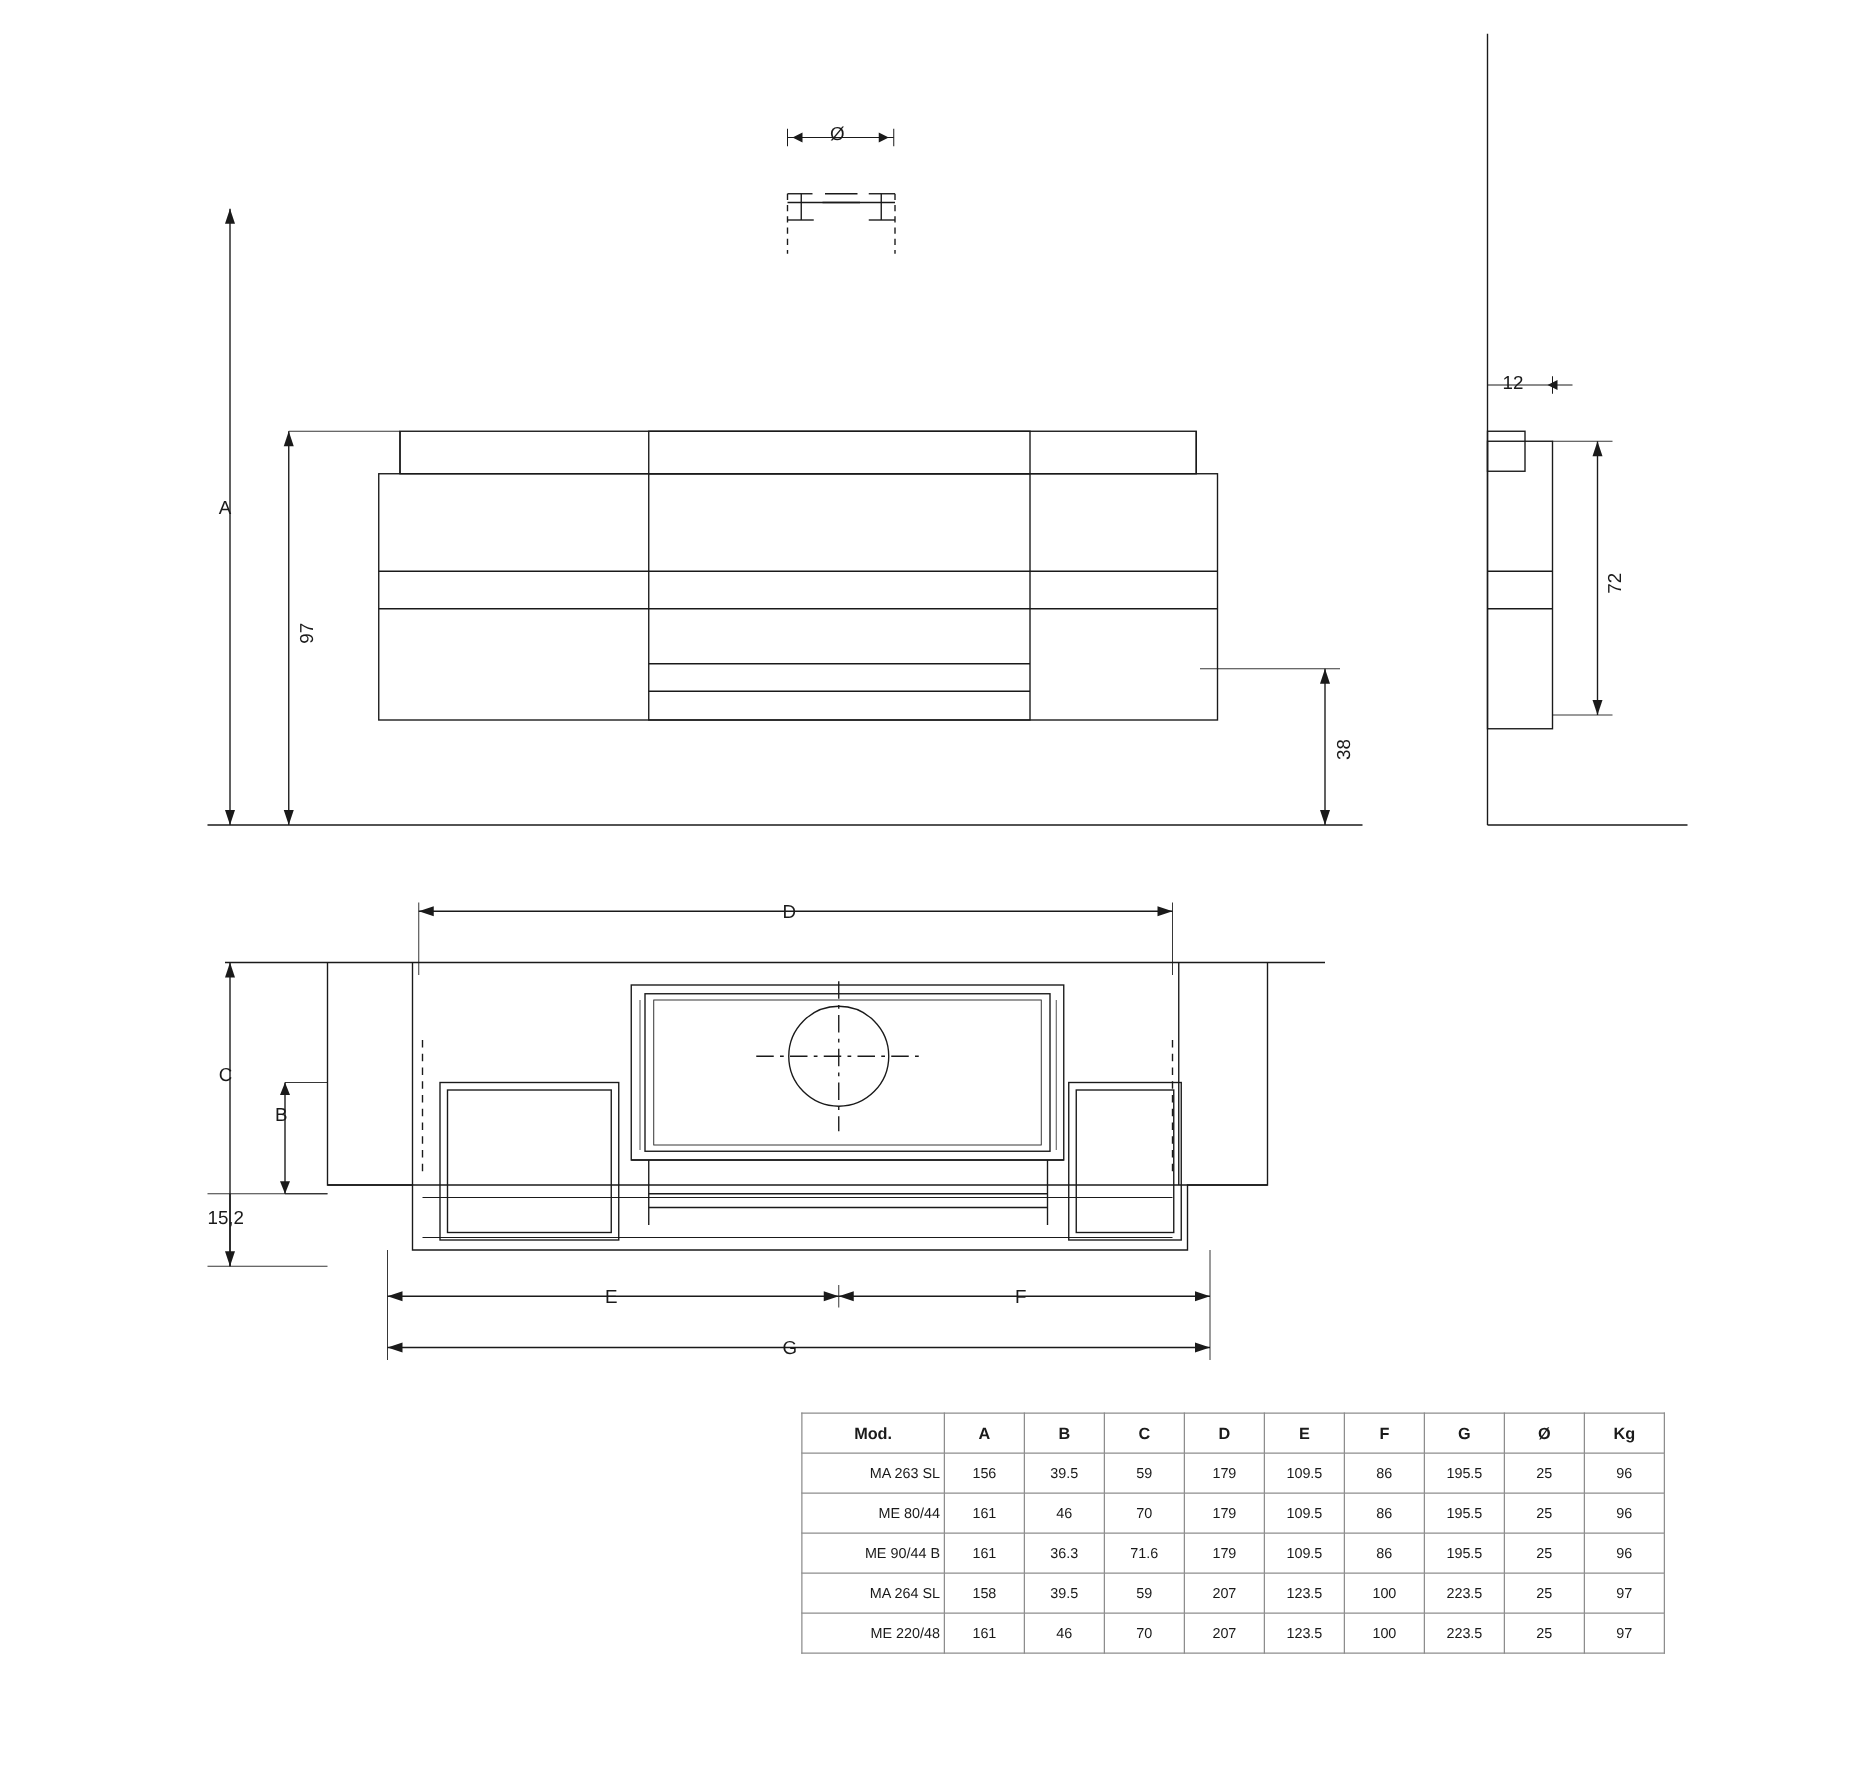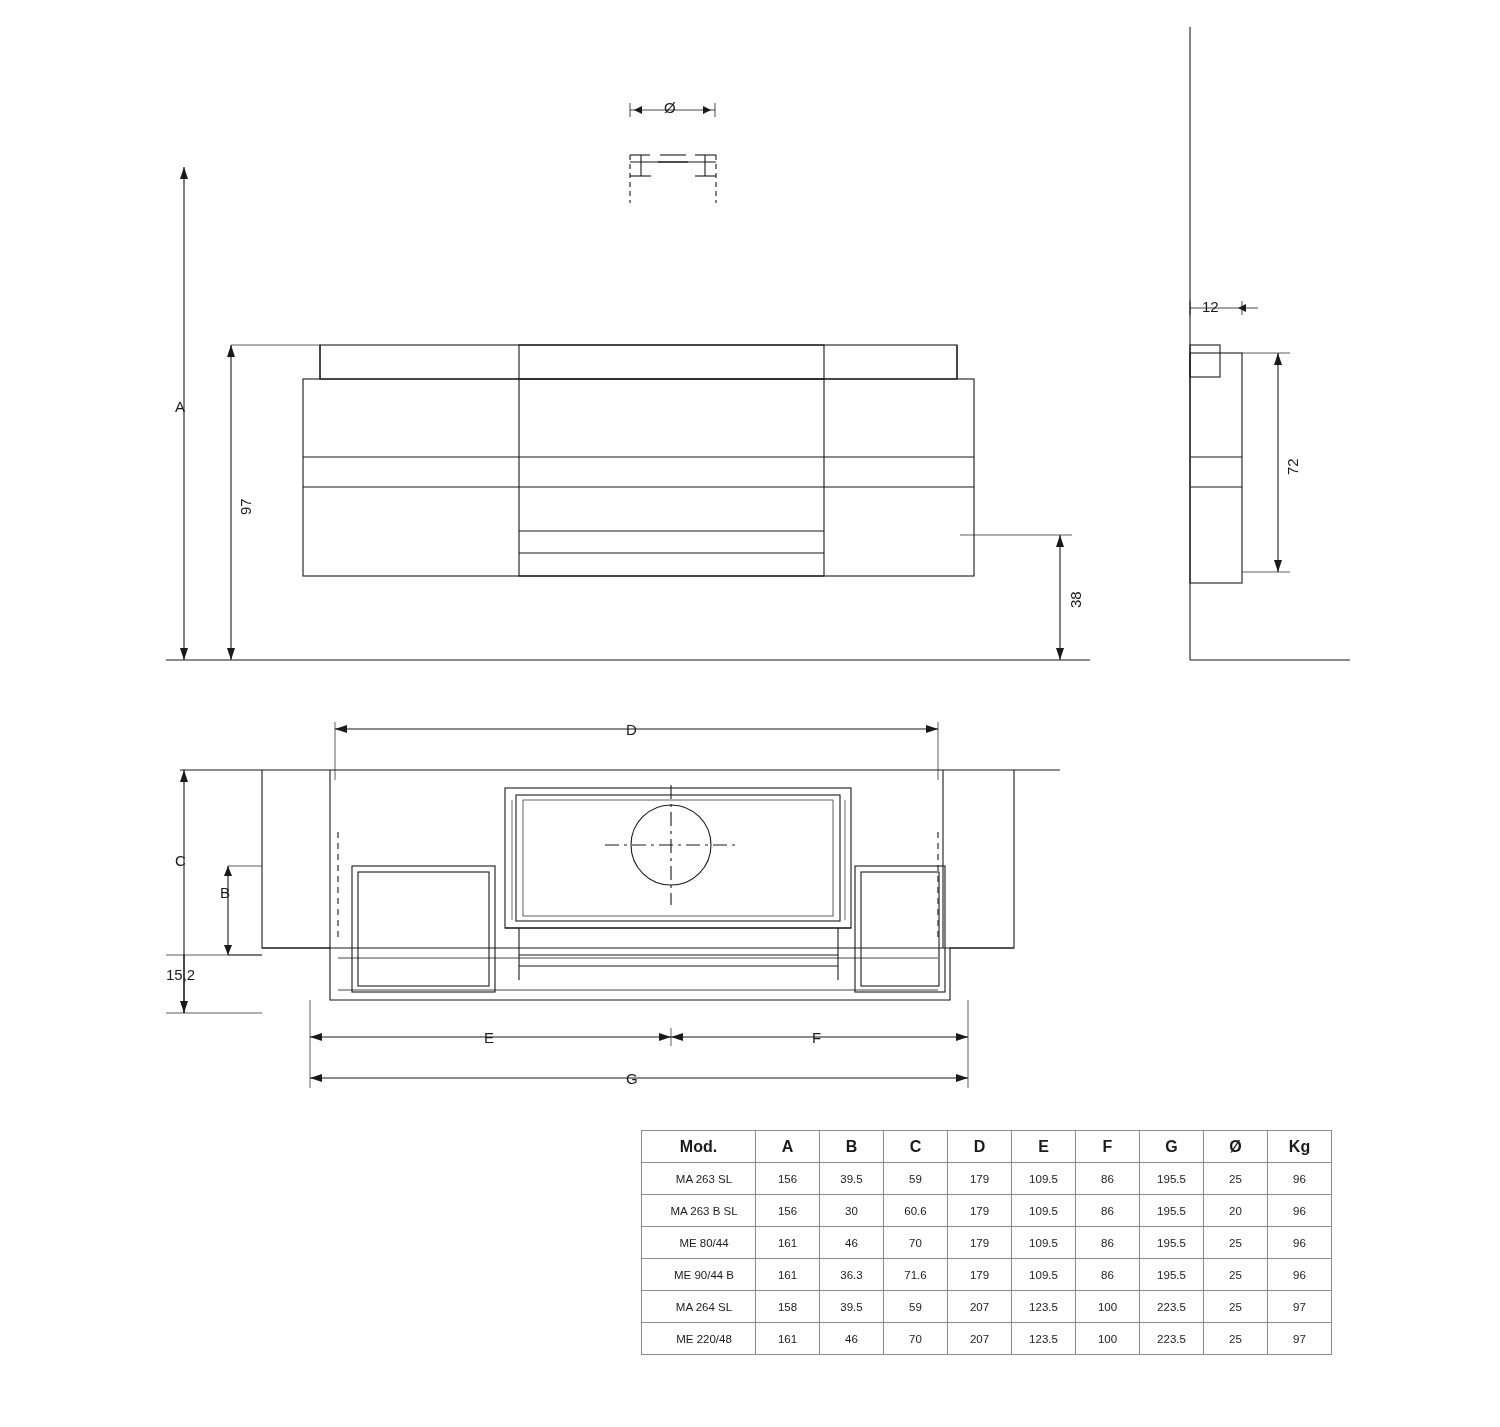--- a/index.html
+++ b/index.html
@@ -51,25 +51,25 @@
   .spec-table td {
     border: 1px solid #8d8d8d;
     text-align: center;
     vertical-align: middle;
     height: 31px;
     padding: 0 3px;
     font-weight: normal;
   }
   .spec-table th {
     font-weight: bold;
-    font-size: 16px;
+    font-size: 13px;
   }
   .spec-table td.model,
   .spec-table th.model {
-    text-align: center;
+    text-align: right;
     padding-left: 14px;
     width: 96px;
   }
   .spec-table th.model { text-align: center; padding-left: 3px; }
   .spec-table td.num,
   .spec-table th.num { width: 57px; }
 </style>
 </head>
 <body>
 
@@ -286,32 +286,20 @@
         <td class="num">39.5</td>
         <td class="num">59</td>
         <td class="num">179</td>
         <td class="num">109.5</td>
         <td class="num">86</td>
         <td class="num">195.5</td>
         <td class="num">25</td>
         <td class="num">96</td>
       </tr>
       <tr>
-        <td class="model">MA 263 B SL</td>
-        <td class="num">156</td>
-        <td class="num">30</td>
-        <td class="num">60.6</td>
-        <td class="num">179</td>
-        <td class="num">109.5</td>
-        <td class="num">86</td>
-        <td class="num">195.5</td>
-        <td class="num">20</td>
-        <td class="num">96</td>
-      </tr>
-      <tr>
         <td class="model">ME 80/44</td>
         <td class="num">161</td>
         <td class="num">46</td>
         <td class="num">70</td>
         <td class="num">179</td>
         <td class="num">109.5</td>
         <td class="num">86</td>
         <td class="num">195.5</td>
         <td class="num">25</td>
         <td class="num">96</td>

